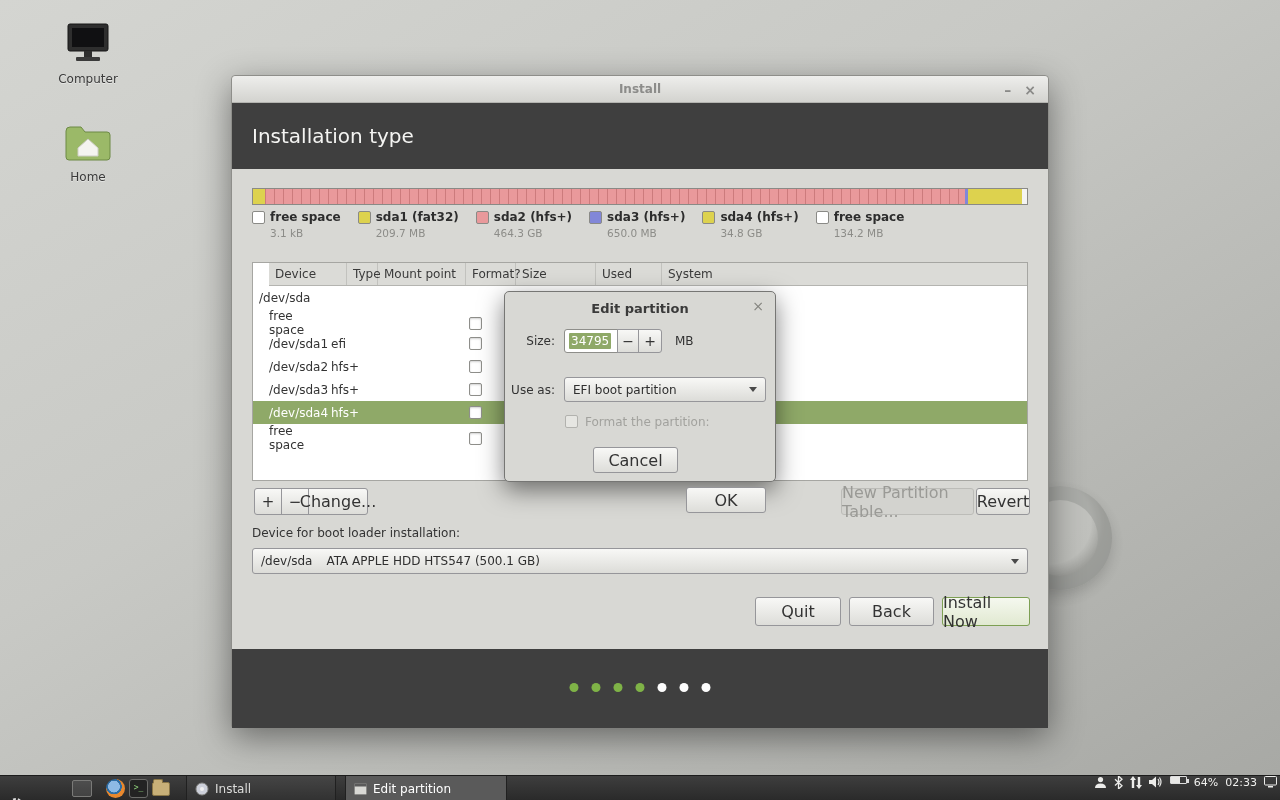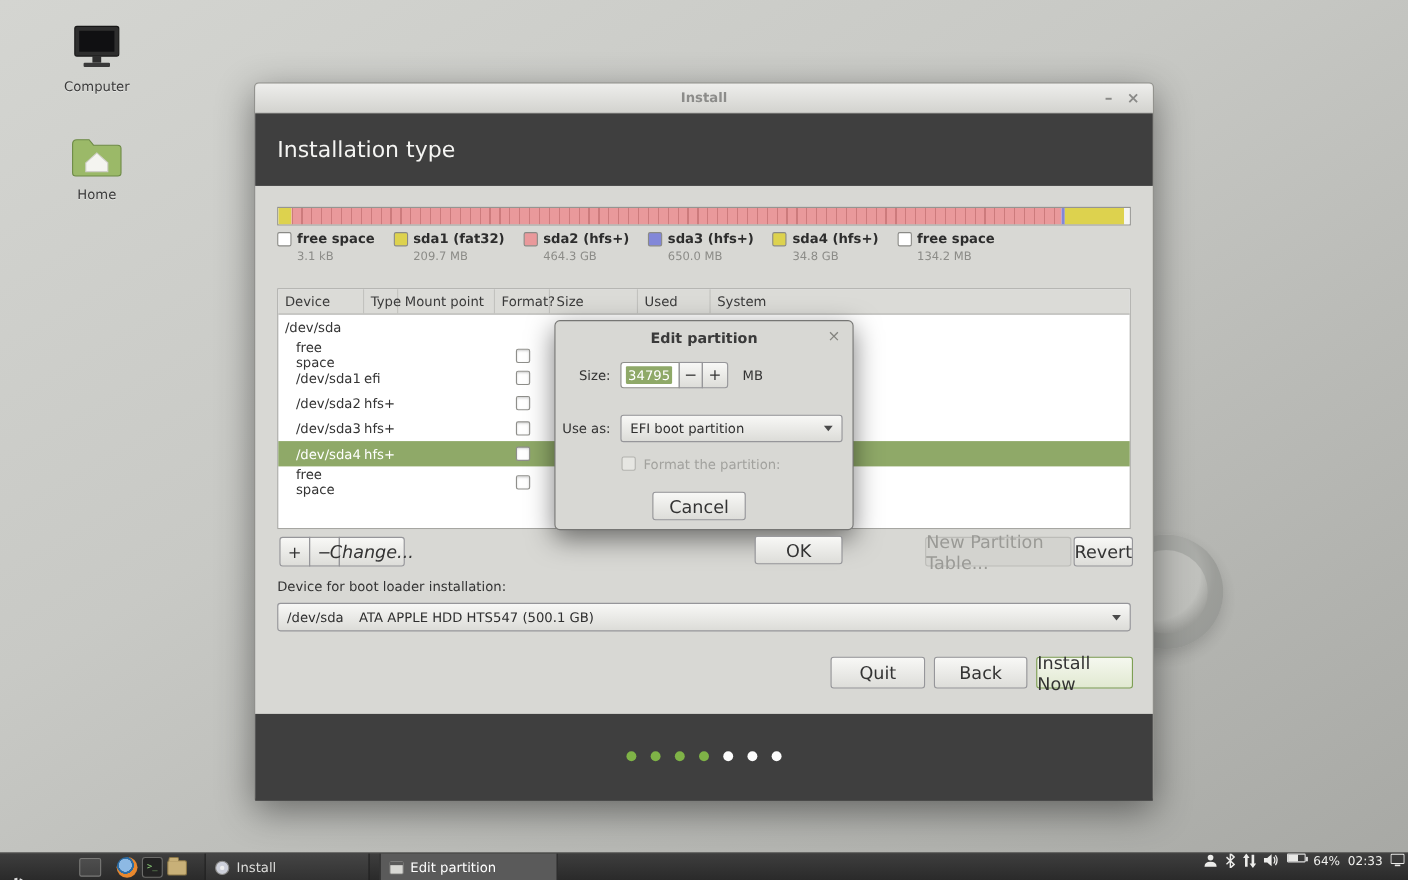--- a/index.html
+++ b/index.html
@@ -39,42 +39,42 @@
   
   #legend { position:absolute; left:20px; top:134px; display:flex; gap:17px; }
   .litem { display:flex; gap:5px; }
   .lswatch { width:13px; height:13px; border:1px solid #8a8a86; border-radius:2px; margin-top:1px; flex:0 0 auto; }
   .ltext b { display:block; font-size:12px; color:#2d2d2d; }
   .ltext span { display:block; font-size:10.5px; color:#8c8c88; margin-top:3px; }
 
   
   #ptable { position:absolute; left:20px; top:186px; width:776px; height:219px; background:#fff; border:1px solid #a6a6a2; }
   .thead, .trow { display:grid; grid-template-columns:78px 31px 88px 50px 80px 66px 1fr; height:23px; align-items:center; }
-  .thead { background:#dbdbd7; border-bottom:1px solid #b4b4b0; }
+  .thead { background:#dbdbd7; border-bottom:1px solid #b4b4b0;margin-left:16px; }
   .thead span { font-size:12px; color:#3a3a3a; padding-left:6px; border-right:1px solid #c2c2be; height:100%; display:flex; align-items:center; }
   .thead span:last-child { border-right:none; }
   .trow { font-size:12px; color:#333; }
   .trow.sel { background:var(--sel-green,#8fa968); color:#fff; }
   .c-dev { padding-left:6px; }
   .c-dev.child { padding-left:16px; }
   .c-fmt { display:flex; justify-content:center; }
   .cb { width:13px; height:13px; background:#fff; border:1px solid #8e8e8a; border-radius:2px;
     box-shadow:inset 0 1px 2px rgba(0,0,0,0.18); }
   .cb.disabled { background:#e6e6e2; border-color:#b2b2ae; box-shadow:none; }
 
   
   .btn { position:absolute; display:flex; align-items:center; justify-content:center;
     background:linear-gradient(#f8f8f6,#dddDd9); border:1px solid #96969a; border-radius:3px;
     font-size:16px; color:#333; }
   .btn.disabled { background:#d3d3cf; border-color:#bcbcb8; color:#9a9a96; }
   .btn.suggested { border-color:#7d9f53; background:linear-gradient(#f5f8ef,#e1e9d1); }
 
   #btn-add    { left:22px; top:412px; width:28px; height:27px; font-size:15px; border-radius:3px 0 0 3px; }
   #btn-remove { left:49px; top:412px; width:28px; height:27px; font-size:15px; border-radius:0; }
-  #btn-change { left:76px; top:412px; width:60px; height:27px; border-radius:0 3px 3px 0;font-style:italic; }
+  #btn-change { left:76px; top:412px; width:60px; height:27px; border-radius:0 3px 3px 0; }
   #btn-newtable { left:609px; top:412px; width:133px; height:27px; }
   #btn-revert   { left:744px; top:412px; width:54px;  height:27px; }
 
   #boot-label { position:absolute; left:20px; top:450px; color:#333; }
   .dropdown { position:absolute; display:flex; align-items:center; background:linear-gradient(#f8f8f6,#dcdcd8);
     border:1px solid #96969a; border-radius:3px; font-size:12px; color:#2f2f2f; padding:0 8px; }
   .dropdown .arrow { margin-left:auto; width:0; height:0; border-left:4px solid transparent;
     border-right:4px solid transparent; border-top:5px solid #4a4a4a; }
   #boot-select { left:20px; top:472px; width:776px; height:26px; }
   #boot-select .dev { }

